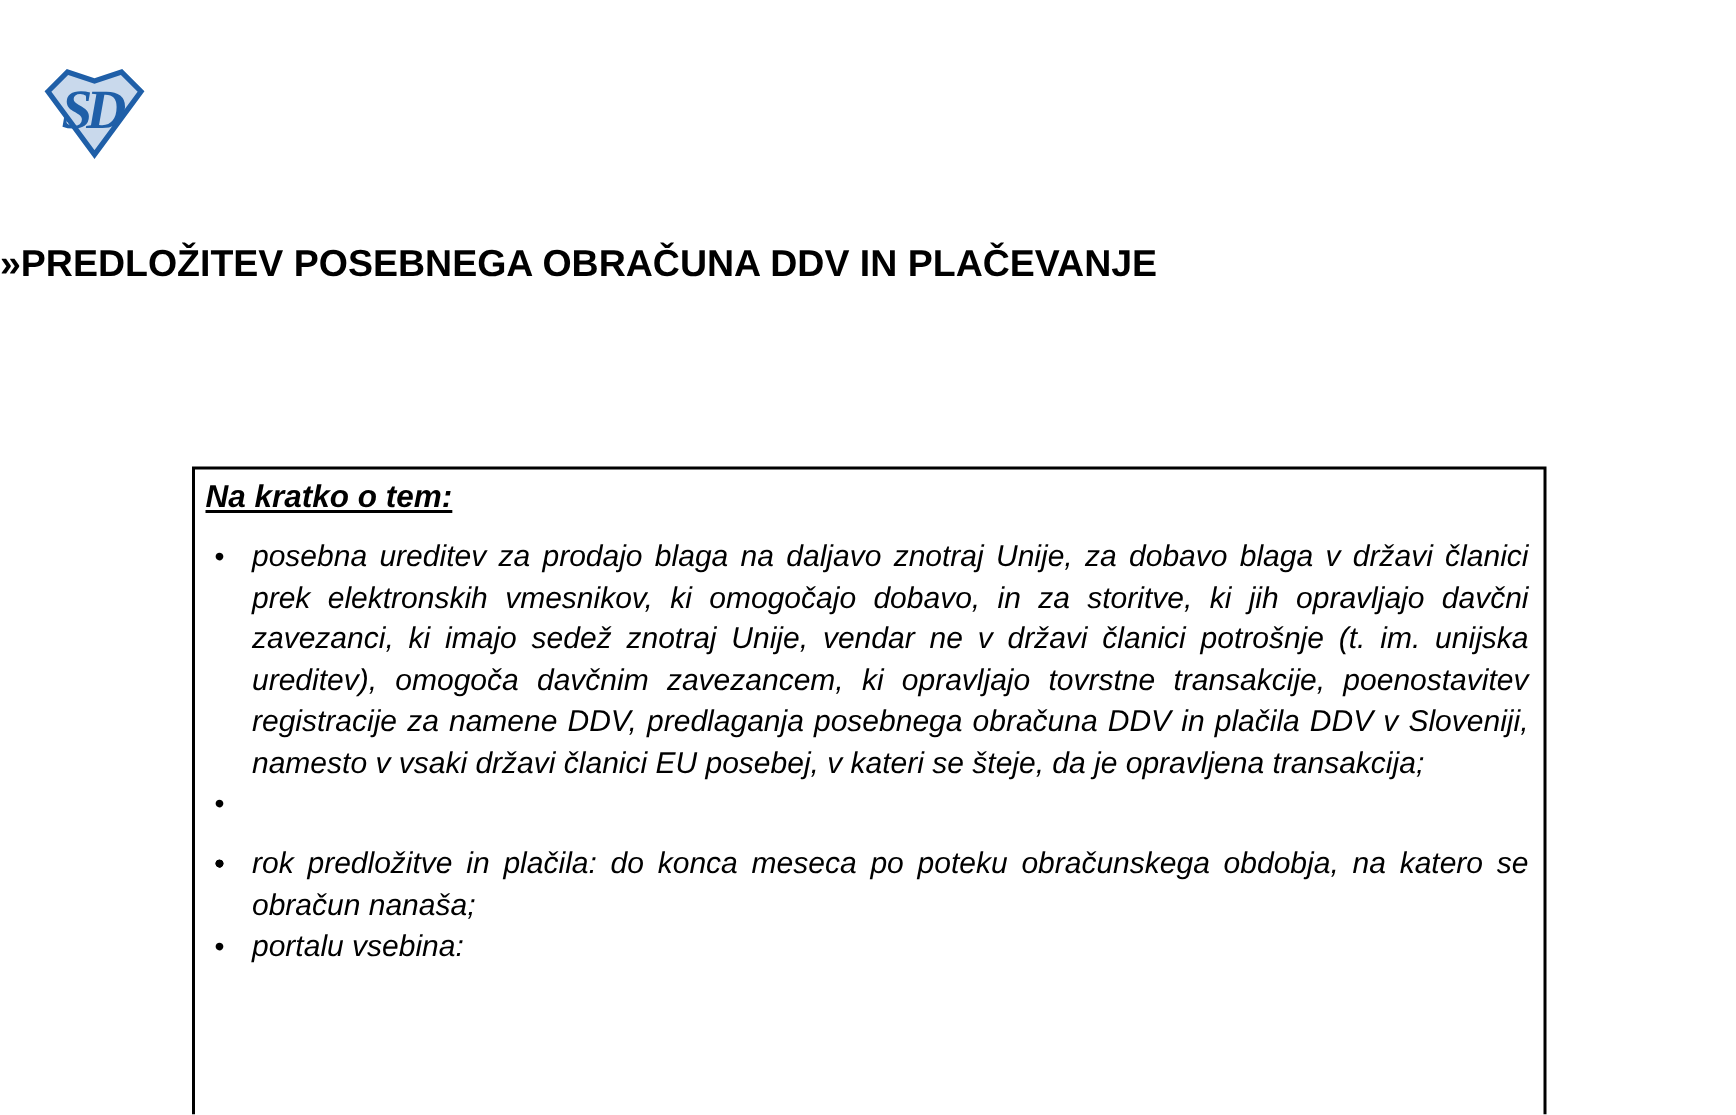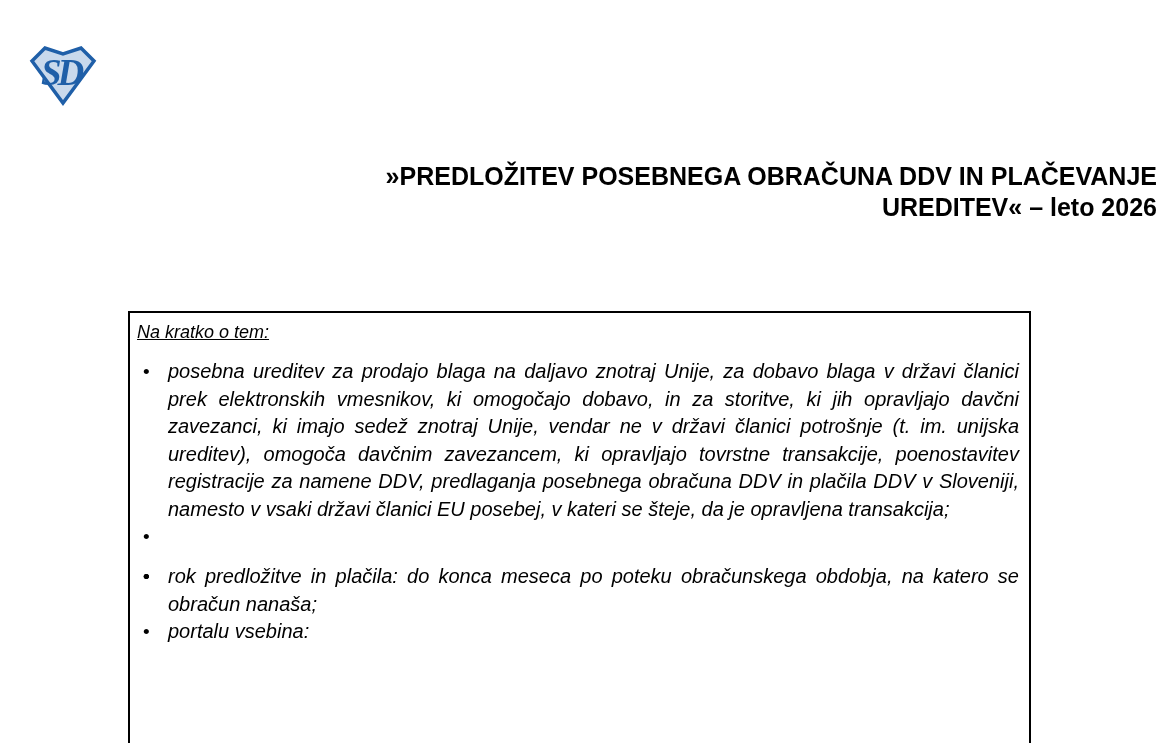--- a/index.html
+++ b/index.html
@@ -18,40 +18,40 @@
     top: 45px;
     width: 68px;
     height: 62px;
     text-align: right;
   }
   .title-block {
     position: absolute;
     left: 0;
     right: 0;
     top: 161px;
-    text-align: right;
+    text-align: left;
     font-weight: bold;
     font-size: 25px;
     line-height: 31px;
     letter-spacing: 0px;
   }
   .summary-box {
     position: absolute;
     left: 128px;
     top: 311px;
     width: 903px;
     height: 480px;
     border: 2px solid #000000;
     box-sizing: border-box;
     padding: 6px 10px 0 7px;
   }
   .box-heading {
     font-style: italic;
-    font-weight: normal;
-    font-size: 18px;
+    font-weight: bold;
+    font-size: 21px;
     line-height: 26px;
     text-decoration: underline;
   }
   .bullet-list {
     list-style: none;
     margin: 13px 0 0 0;
     padding: 0;
   }
   .bullet-item {
     position: relative;
@@ -79,21 +79,20 @@
 
   <div class="logo">
     <svg width="68" height="62" viewBox="0 0 68 62" xmlns="http://www.w3.org/2000/svg">
       <path d="M3 16 L16 3 L34 9 L52 3 L65 16 L34 58 Z" fill="#c9d9ec" stroke="#1f5fa8" stroke-width="3.5" stroke-linejoin="miter"></path>
       <text x="12" y="40" font-family="Liberation Serif, serif" font-size="37" font-weight="bold" font-style="italic" fill="#1f5fa8" letter-spacing="-4">SD</text>
     </svg>
   </div>
 
   <div class="title-block">
     <div>»PREDLOŽITEV POSEBNEGA OBRAČUNA DDV IN PLAČEVANJE</div>
-    <div>UREDITEV« – leto 2026</div>
   </div>
 
   <div class="summary-box">
     <div class="box-heading">Na kratko o tem:</div>
 
     <ul class="bullet-list">
       <li class="bullet-item">
         <span class="marker">•</span>
         <span>posebna ureditev za prodajo blaga na daljavo znotraj Unije, za dobavo blaga v državi članici prek elektronskih vmesnikov, ki omogočajo dobavo, in za storitve, ki jih opravljajo davčni zavezanci, ki imajo sedež znotraj Unije, vendar ne v državi članici potrošnje (t. im. unijska ureditev), omogoča davčnim zavezancem, ki opravljajo tovrstne transakcije, poenostavitev registracije za namene DDV, predlaganja posebnega obračuna DDV in plačila DDV v Sloveniji, namesto v vsaki državi članici EU posebej, v kateri se šteje, da je opravljena transakcija;</span>
       </li>

